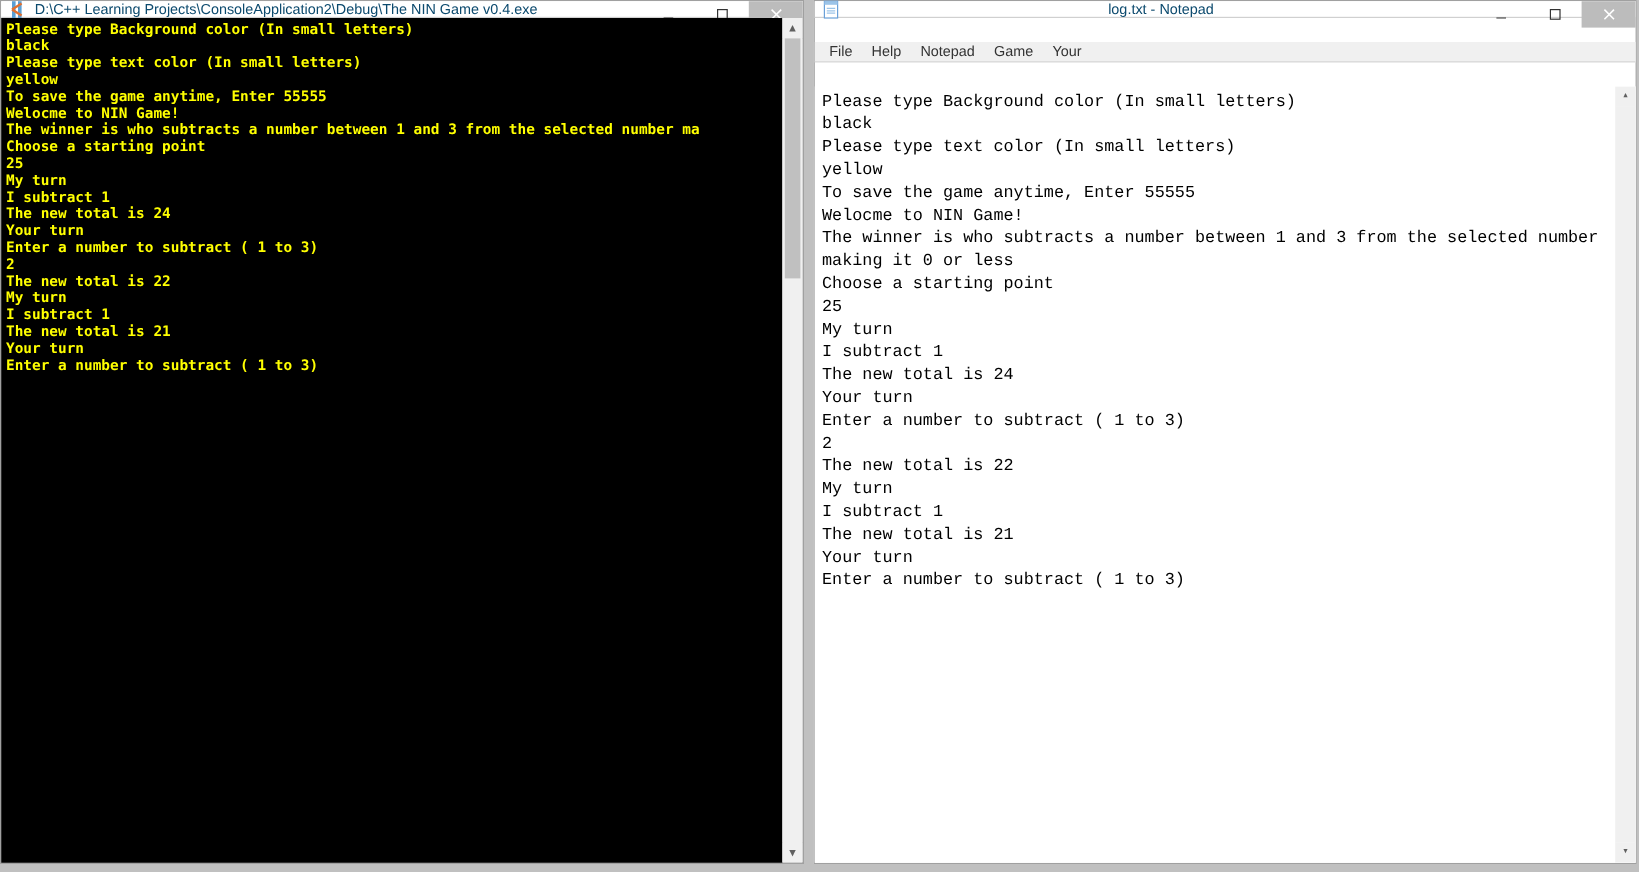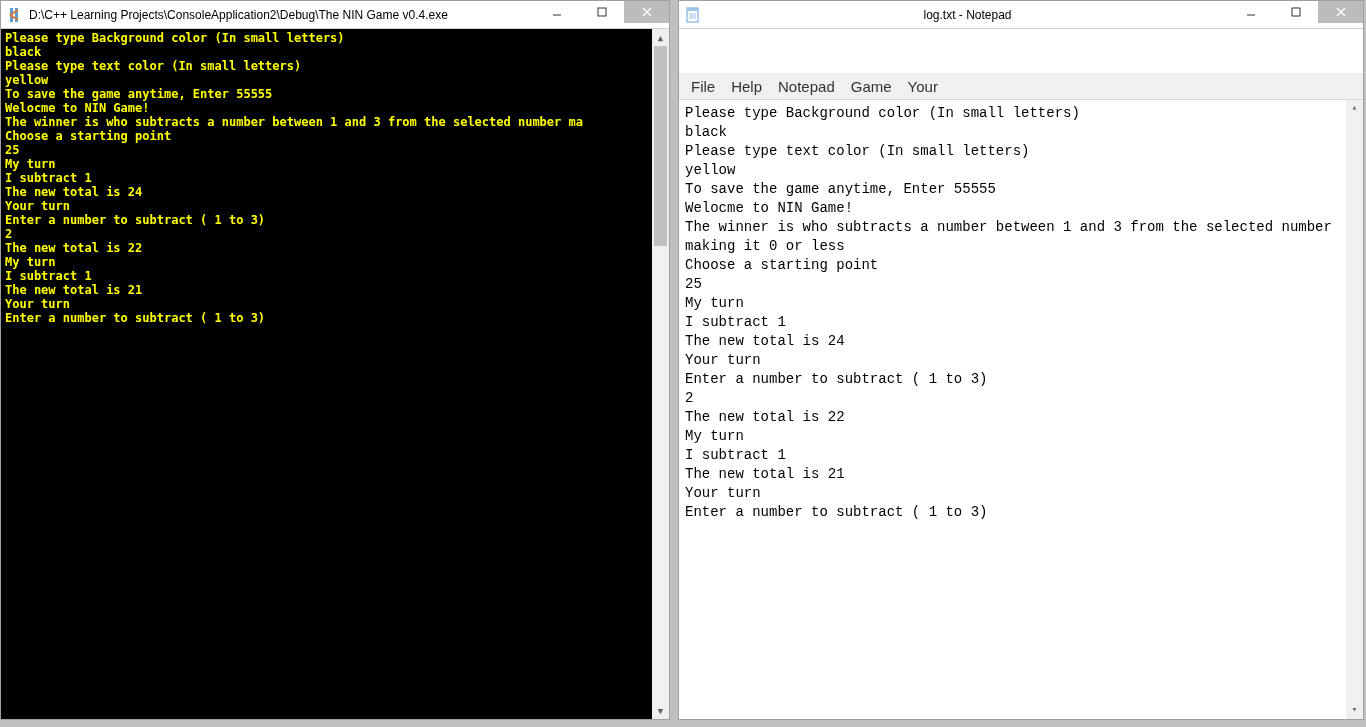--- a/index.html
+++ b/index.html
@@ -23,29 +23,30 @@
       position: relative;
     }
     .window-left {
       width: 670px;
       height: 720px;
       margin-right: 8px;
     }
     .window-right {
       width: 686px;
       height: 720px;
+      gap: 20px;
     }
     .titlebar {
-      height: 28px;
+      height: 14px;
       background: #fff;
       display: flex;
       align-items: center;
       border-bottom: 1px solid #d0d0d0;
       font-size: 12px;
-      color: #000000;
+      color: #0c4a6e;
     }
     .titlebar-left {
       display: flex;
       align-items: center;
       flex: 1;
       padding-left: 6px;
     }
     .titlebar-icon {
       width: 16px;
       height: 16px;
@@ -78,28 +79,27 @@
       cursor: pointer;
     }
     .titlebar-btn.close {
       background: #c75050;
       color: #fff;
     }
     .titlebar-btn.close.inactive {
       background: #bcbcbc;
     }
     .menubar {
-      height: 27px;
+      height: 17px;
       display: flex;
       align-items: center;
       padding: 0 4px;
       background: #f0f0f0;
       border-bottom: 1px solid #d8d8d8;
-      font-size: 15px;
-      margin-top: 44px;
+      font-size: 12px;
     }
     .menu-item {
       padding: 2px 8px;
       color: #333;
       cursor: pointer;
     }
     .console-body {
       flex: 1;
       background: #000;
       color: #ffff00;

